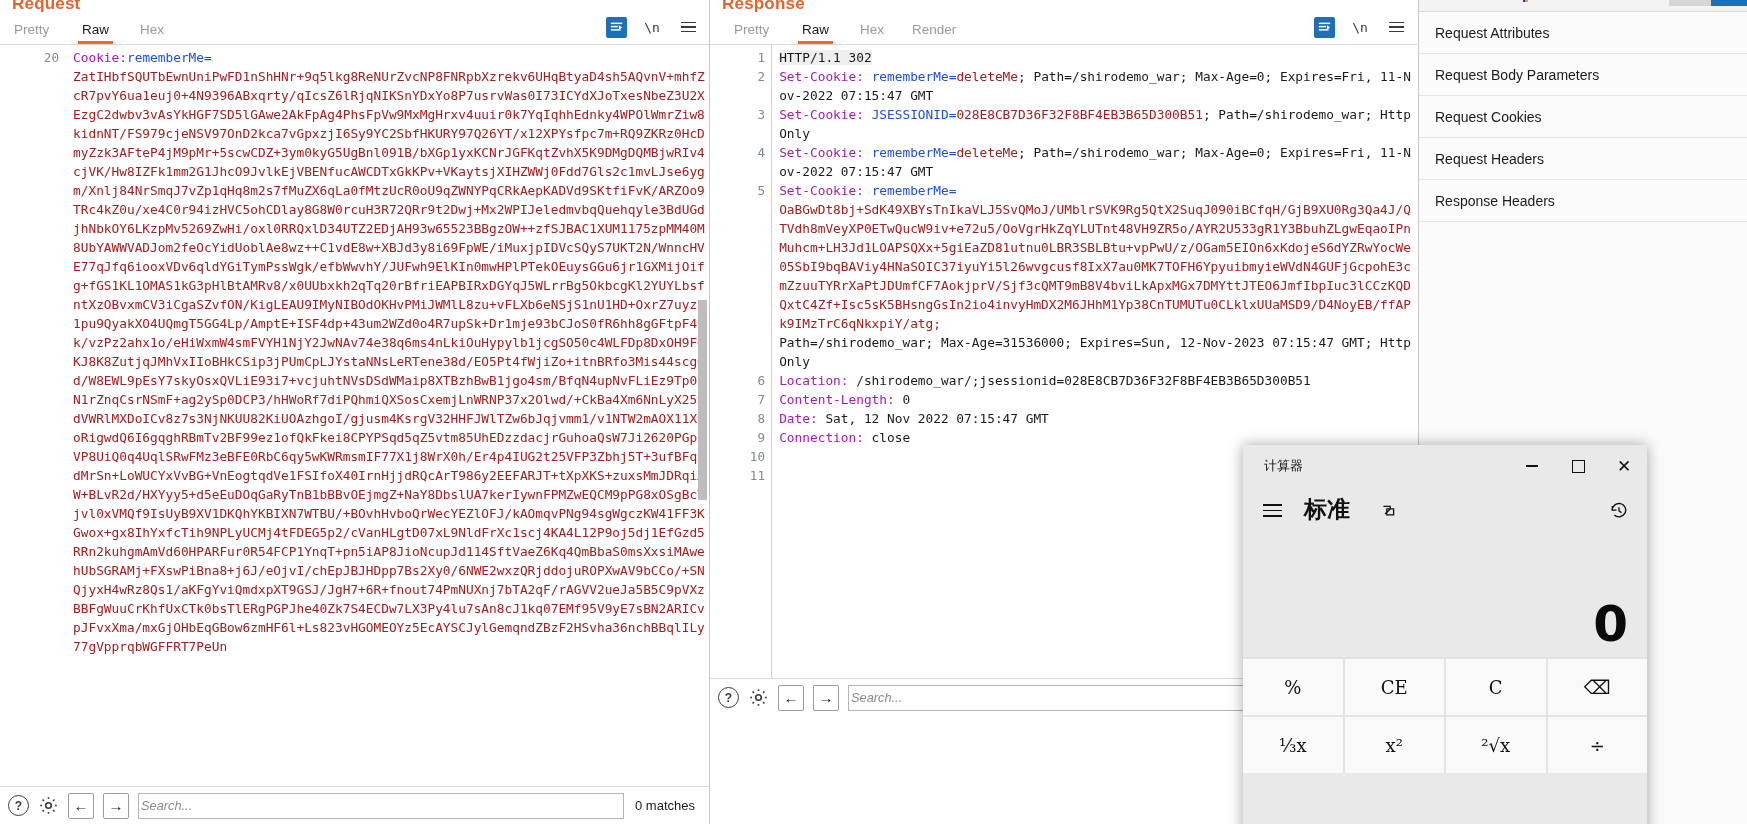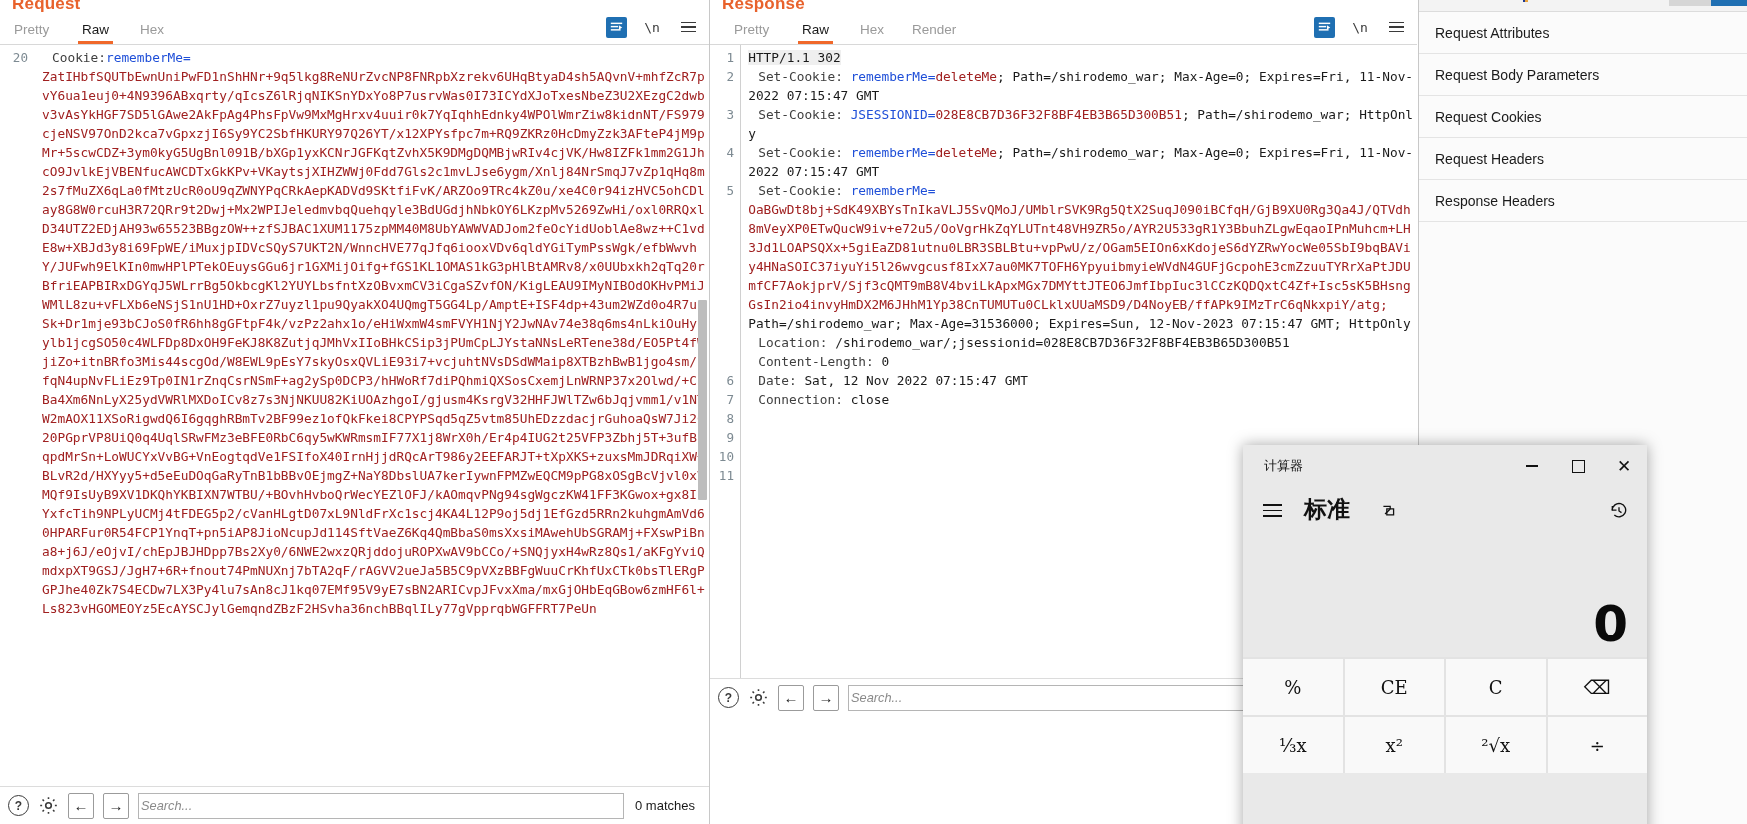--- a/index.html
+++ b/index.html
@@ -51,31 +51,31 @@
   .hamburger i:nth-child(1){ top: 0 } .hamburger i:nth-child(2){ top: 4.7px } .hamburger i:nth-child(3){ top: 9.4px }
 
   
   .code-wrap {
     position: absolute; left: 0; top: 45px; right: 0; bottom: 38px;
     display: flex; overflow: hidden;
   }
   .gutter {
     width: 34px; flex: 0 0 34px; text-align: right; padding-right: 6px;
     font-family: "DejaVu Sans Mono", monospace; font-size: 12.6px;
-    color: #7d8a92; padding-top: 3px; line-height: 19px; user-select:none;
+    color: #7d8a92; padding-top: 3px; line-height: 19px; user-select:none;margin-left:31px;
   }
   #response-panel .gutter { width: 30px; flex: 0 0 30px; }
   .codeborder { width:1px; background:#d0d0d0; }
   .code {
     flex: 1 1 auto; font-family: "DejaVu Sans Mono", monospace;
     font-size: 12.8px; line-height: 19px; padding: 3px 0 0 8px;
     white-space: pre-wrap; word-break: break-all; overflow: hidden;
   }
   .ln-hl { background: #efefef; text-align: right; }
-  .k-hdr  { color: #404040; margin-left: 10px; }
+  .k-hdr  { color: #a21caf; }
   .k-name { color: #1f4fd8; }
   .k-val  { color: #a02020; }
   .k-plain{ color: #1a1a1a; }
   .b64    { color: #a02020; }
 
   .vscroll {
     position: absolute; width: 9px; background: #bdbdbd; border-radius: 1px;
   }
 
   

